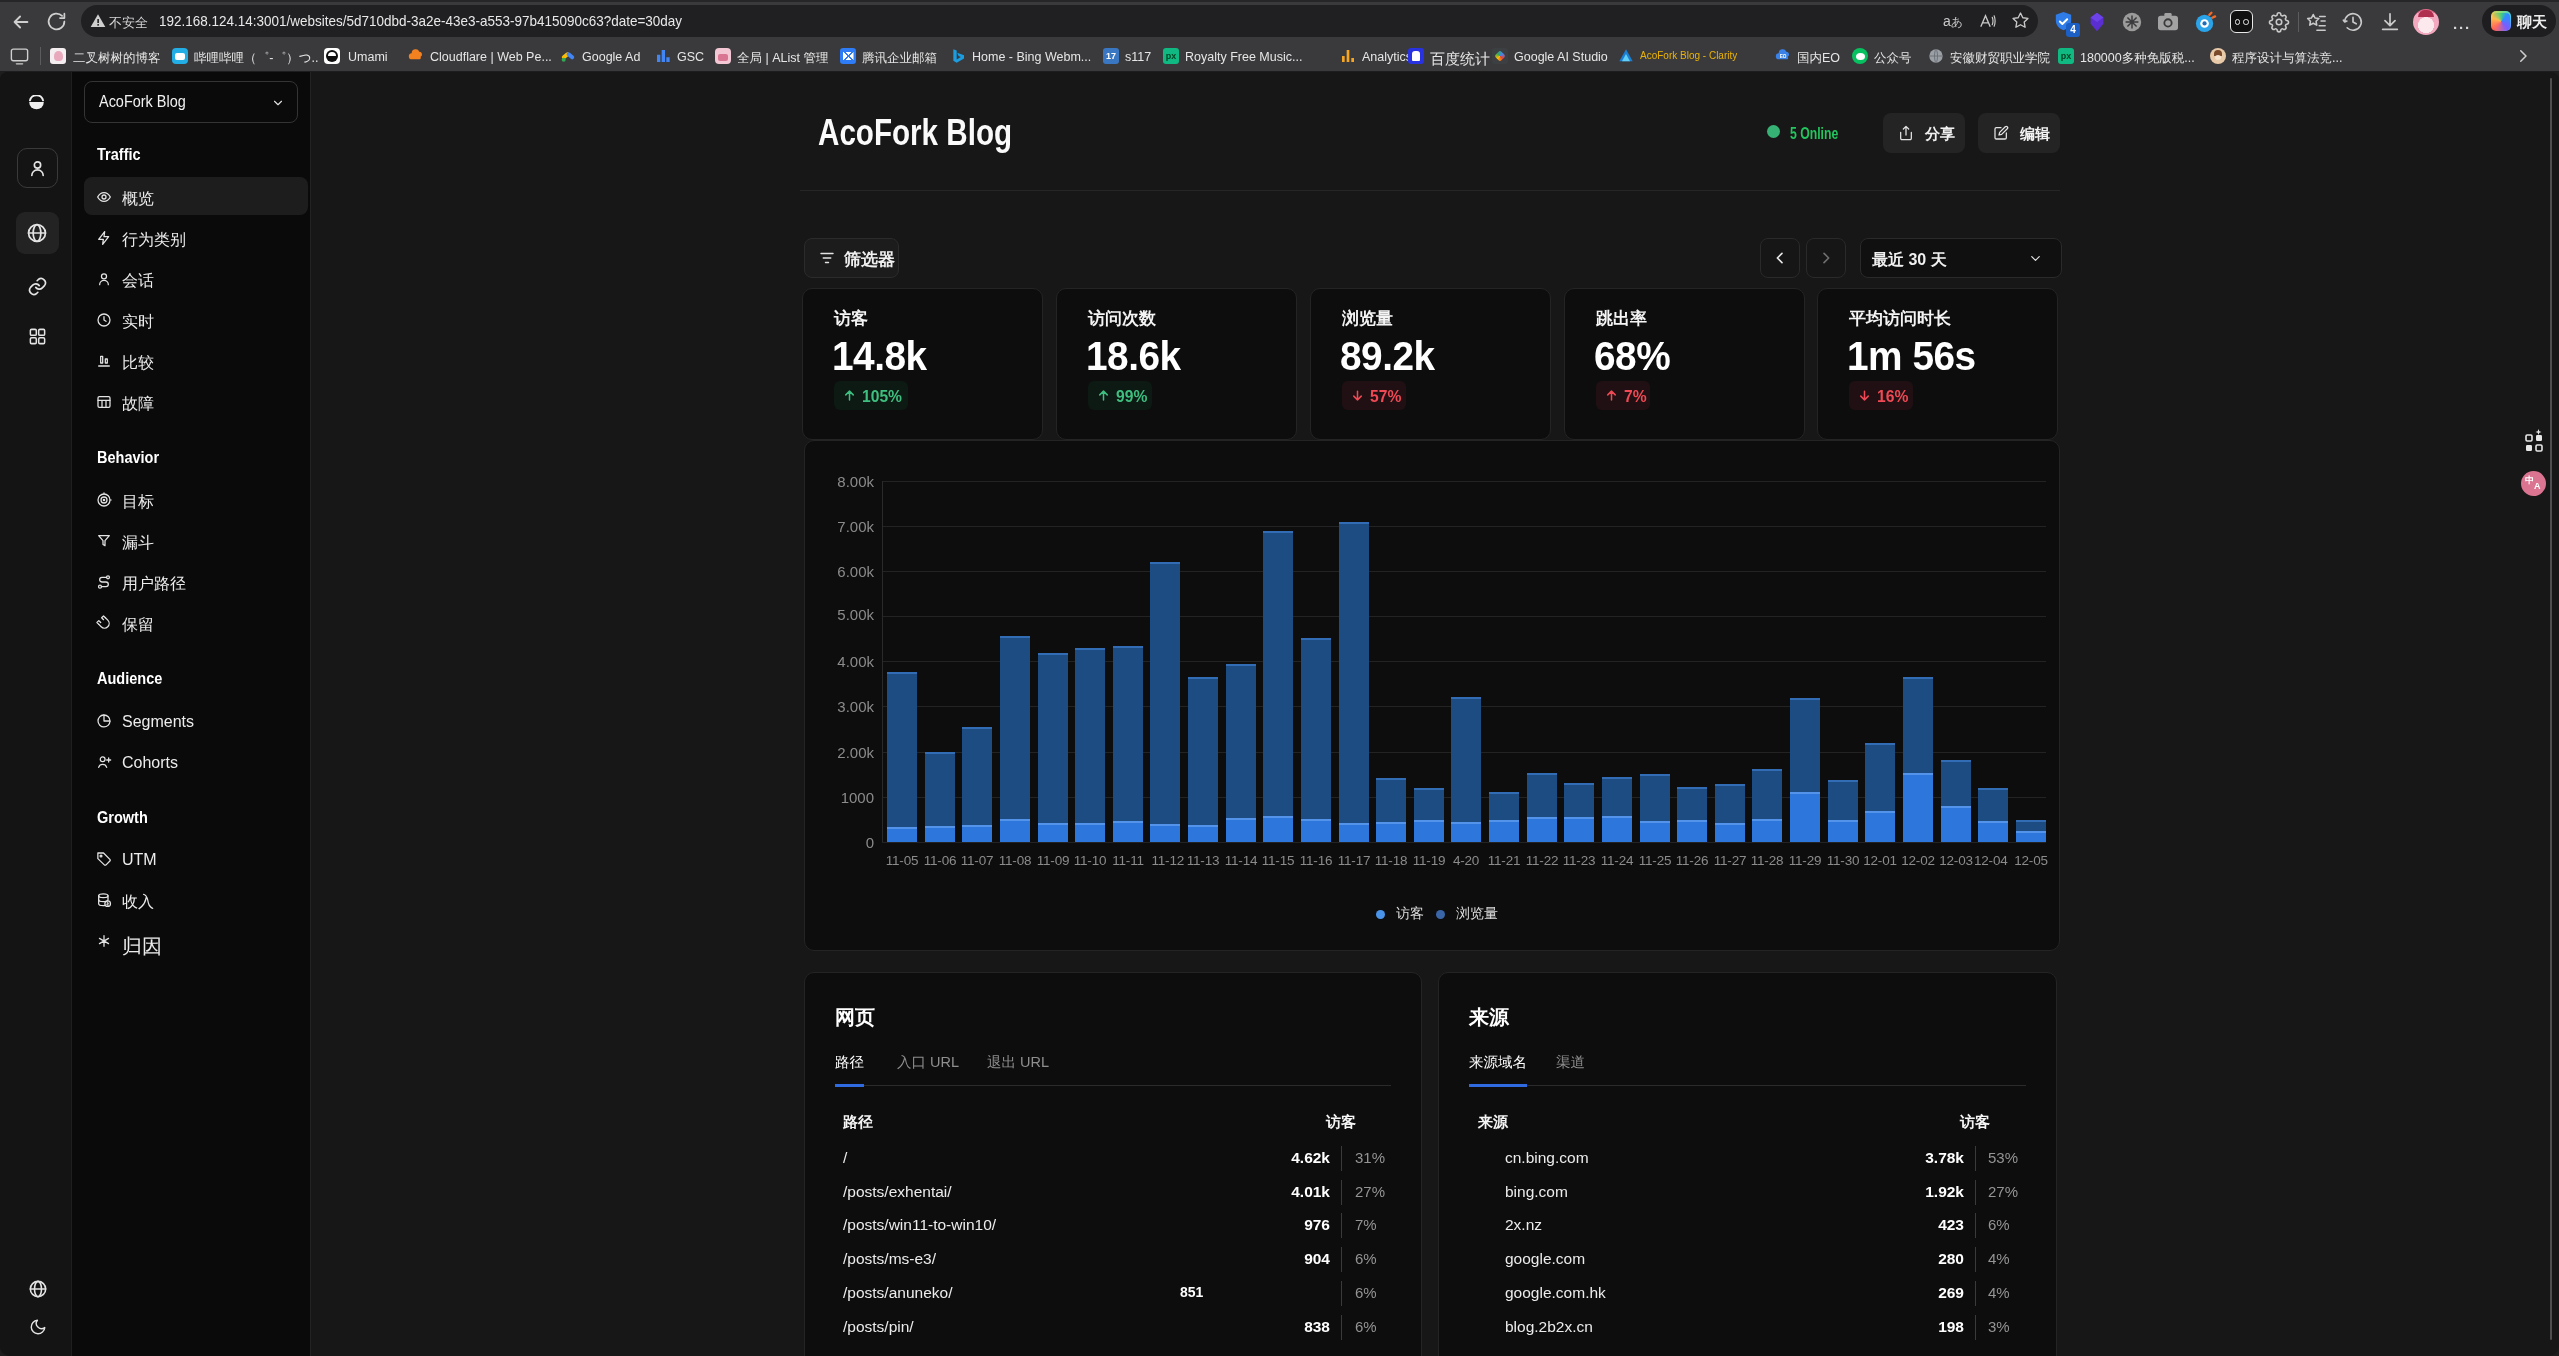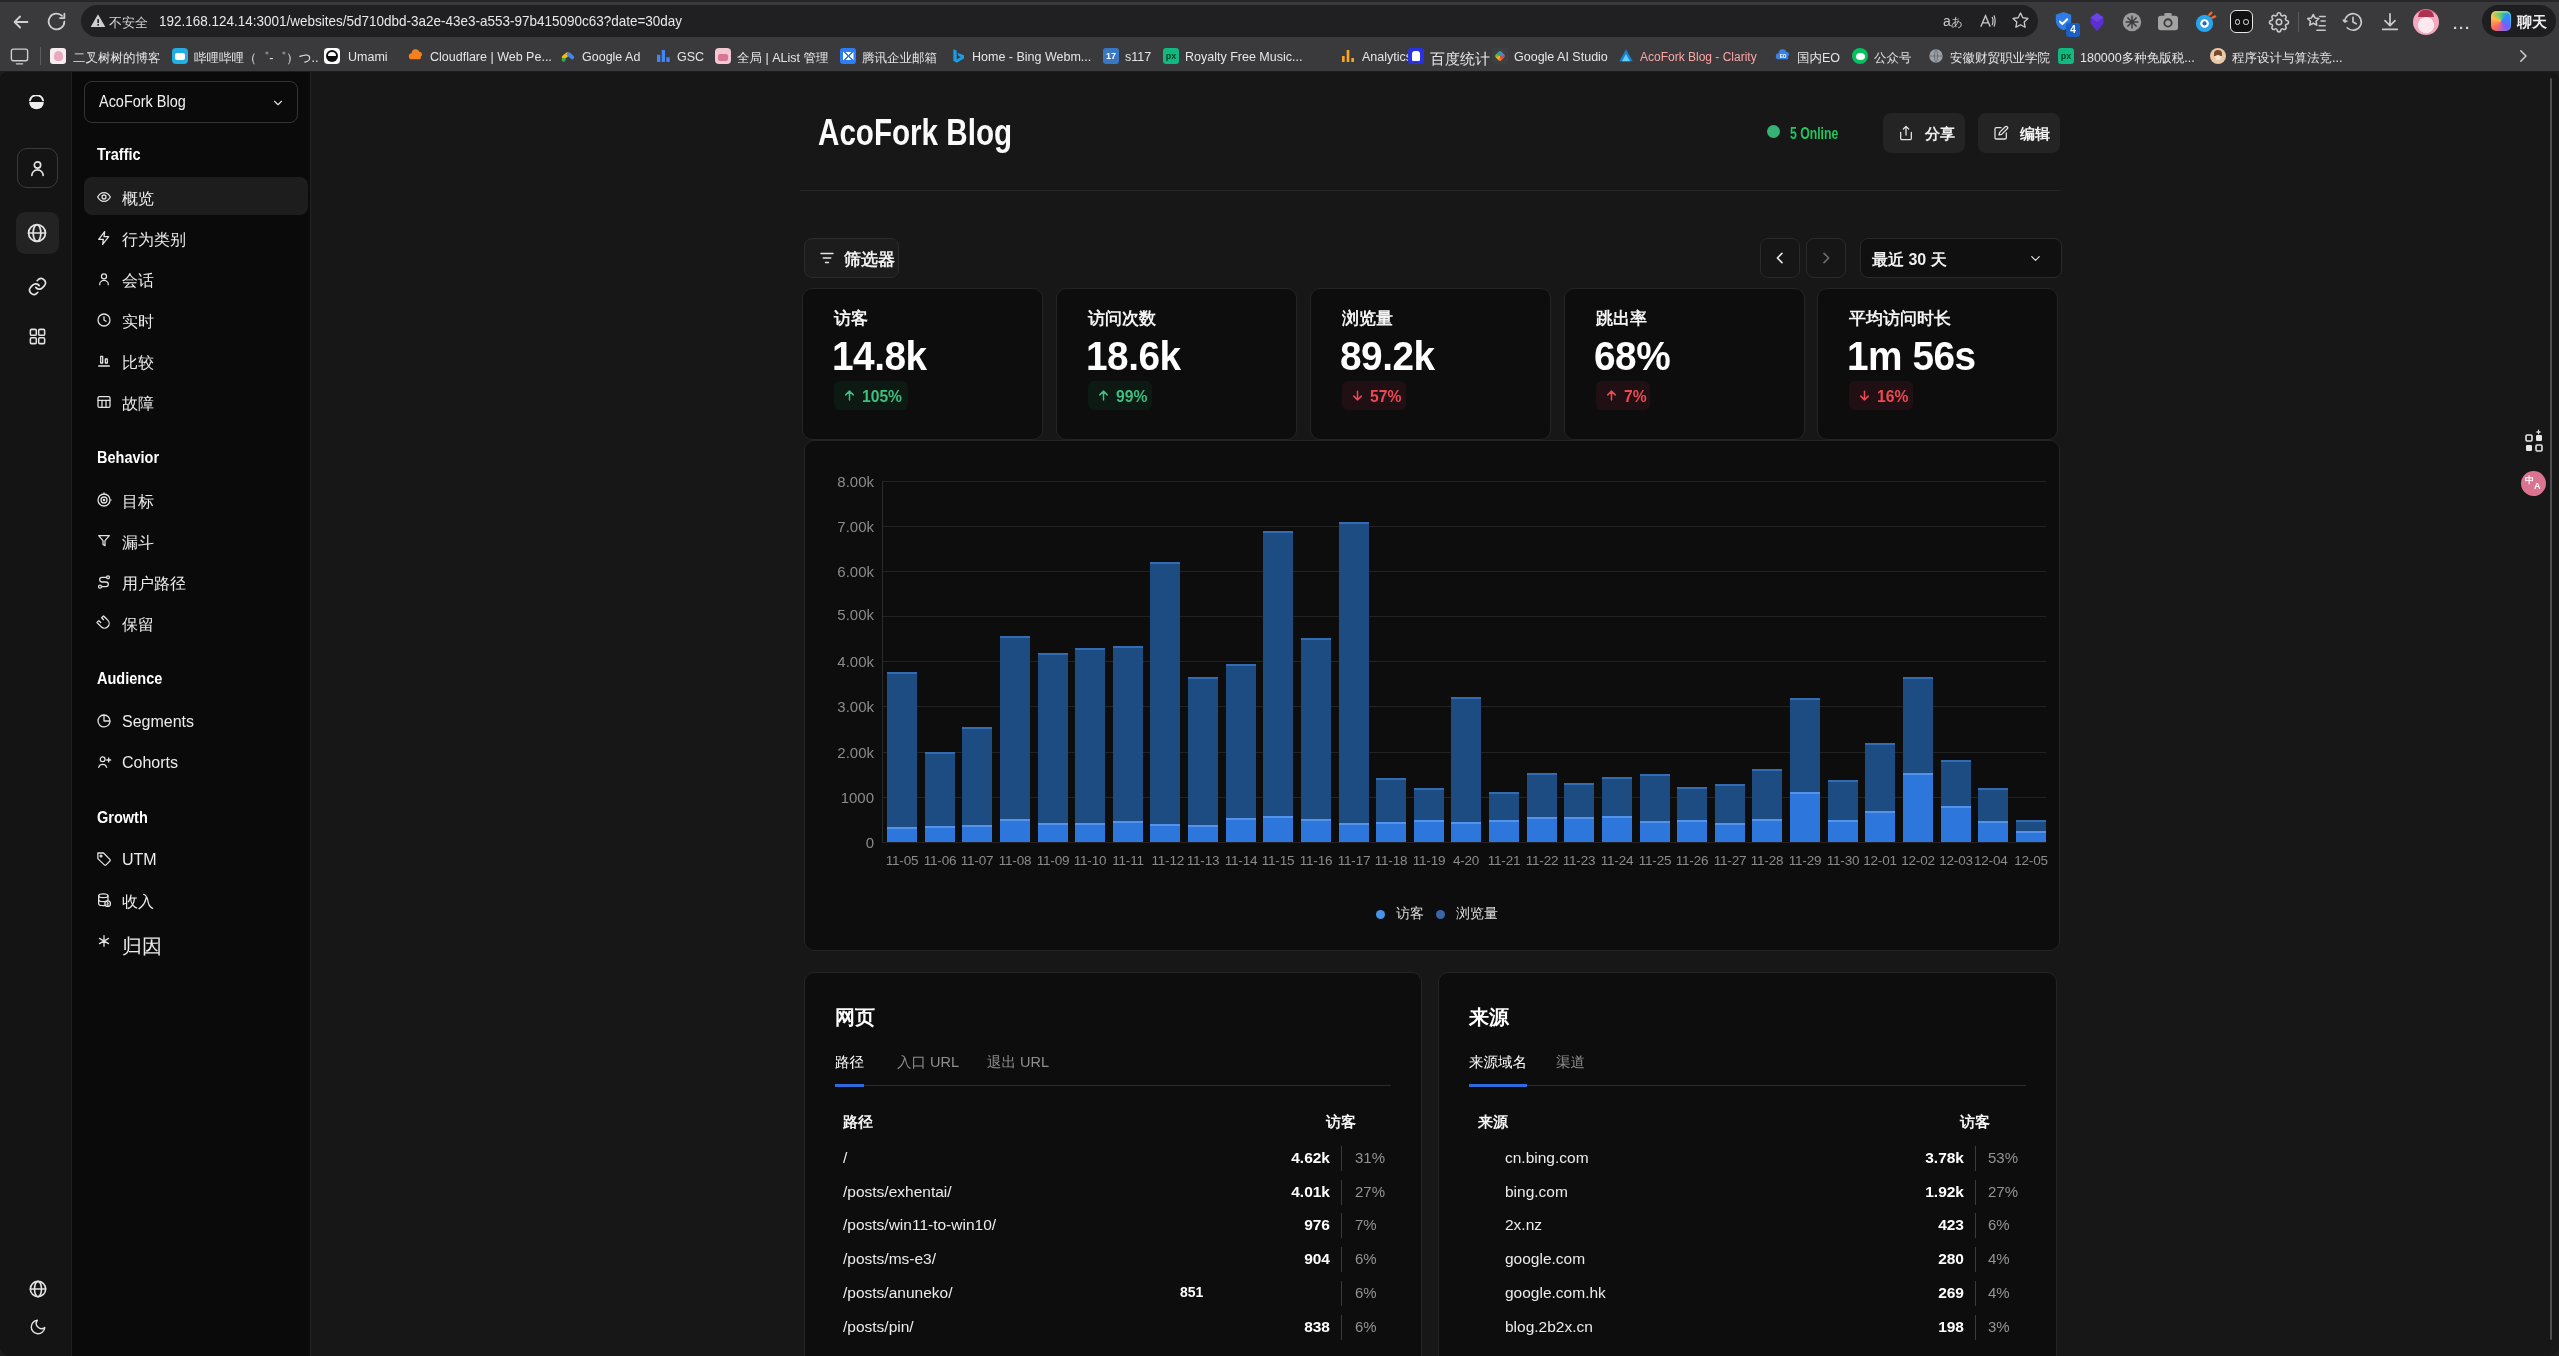--- a/index.html
+++ b/index.html
@@ -156,21 +156,21 @@
 <div class="abs" style="left:1492px;top:48px;width:16px;height:16px;border-radius:3px;background:#3c4043">
     <div style="position:absolute;left:4px;top:4px;width:8px;height:8px;background:conic-gradient(#4285f4,#ea4335,#fbbc04,#34a853,#4285f4);border-radius:2px;transform:rotate(45deg)"></div>
   </div>
 <div class="abs" style="left:1514px;top:50px;font-size:12.5px;color:#e6e6e6;white-space:nowrap;max-width:200px;overflow:hidden">Google AI Studio</div>
 <div class="abs" style="left:1618px;top:48px;width:16px;height:16px;">
     <svg width="16" height="16" viewBox="0 0 24 24">
       <path d="M12 2l10 18H2L12 2z" fill="#1b7fd4"></path>
       <path d="M12 9l6 11H6l6-11z" fill="#62d0f5"></path>
     </svg>
   </div>
-<div class="abs" style="left:1640px;top:50px;font-size:12px;color:#fca5a5;white-space:nowrap;max-width:200px;overflow:hidden">AcoFork Blog - Clarity</div>
+<div class="abs" style="left:1640px;top:50px;font-size:10px;color:#eab308;white-space:nowrap;max-width:200px;overflow:hidden">AcoFork Blog - Clarity</div>
 <div class="abs" style="left:1775px;top:48px;width:16px;height:16px;">
     <svg width="16" height="16" viewBox="0 0 24 24">
       <path d="M19 13a4 4 0 0 0-2-7.5A6 6 0 0 0 5.5 8 4.5 4.5 0 0 0 6 17h13a3.5 3.5 0 0 0 0-4z" fill="#3b82e8"></path>
       <text x="7" y="15" font-size="7" fill="#fff" font-weight="bold">EO</text>
     </svg>
   </div>
 <div class="abs" style="left:1797px;top:50px;font-size:12.5px;color:#e6e6e6;white-space:nowrap;max-width:200px;overflow:hidden">国内EO</div>
 <div class="abs" style="left:1852px;top:48px;width:16px;height:16px;border-radius:50%;background:#07c160">
     <div style="position:absolute;left:3.5px;top:4.5px;width:9px;height:7px;border-radius:50%;background:#fff"></div>
   </div>

